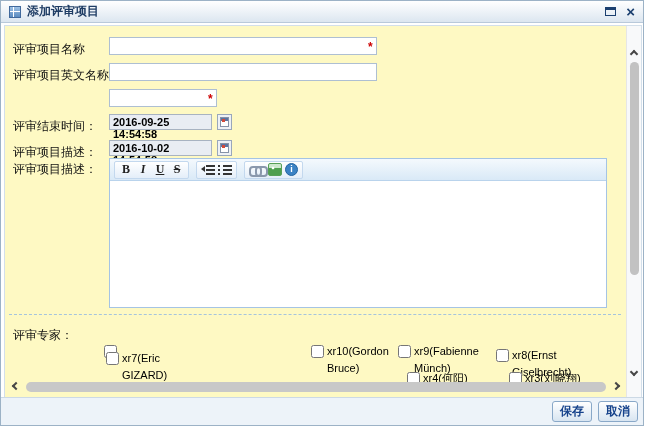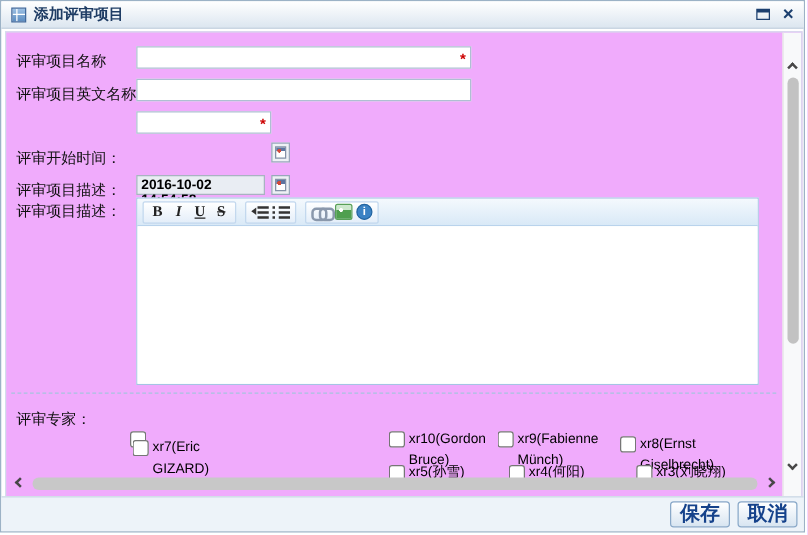--- a/index.html
+++ b/index.html
@@ -15,21 +15,21 @@
     background: linear-gradient(#fff,#fff) 3px 0/1px 12px no-repeat,
                 linear-gradient(#fff,#fff) 0 4px/12px 1px no-repeat,
                 linear-gradient(#9cc0e4,#5c8cc0); }
   .title-text { font-weight: bold; color: #1e3c64; font-size: 12px; }
   .win-btns { margin-left: auto; display: flex; align-items: center; gap: 10px; }
   .max-btn { width: 11px; height: 9px; border: 1px solid #1b3f6f; border-top: 3px solid #1b3f6f; cursor: pointer; }
   .close-btn { font-weight: bold; font-size: 15px; line-height: 14px; color: #1b3f6f; cursor: pointer; }
 
   
   .content { position: absolute; left: 3px; top: 24px; width: 638px; height: 373px;
-             border: 1px solid #d3dfea; background: #f0abfc; overflow: hidden; }
+             border: 1px solid #d3dfea; background: #fef9c3; overflow: hidden; }
 
   .flabel { position: absolute; left: 8px; color: #111; }
   .tinput { position: absolute; left: 104px; height: 18px; border: 1px solid #aebfd2;
             background: #fff; font: 11px "Liberation Sans", sans-serif; padding: 0 3px; }
   .req { position: absolute; color: #c00; font-weight: bold; font-size: 12px; }
 
   .dateField { position: absolute; left: 104px; width: 103px; height: 16px; background: #e9edf3;
                border: 1px solid #a8b3c1; color: #000; font-size: 11px; font-weight: bold;
                padding: 1px 0 0 3px; }
   .calBtn { position: absolute; left: 212px; width: 15px; height: 16px; border: 1px solid #99a7bb;
@@ -100,21 +100,21 @@
   .hscroll { position: absolute; left: 0; top: 352px; width: 620px; height: 16px; }
   .hthumb { position: absolute; left: 21px; top: 4px; width: 580px; height: 10px;
             background: #c8c8c8; border-radius: 5px; cursor: pointer; }
 
   
   .footer { position: absolute; left: 0; right: 0; bottom: 0; height: 28px; background: #edf3f9;
             border-top: 1px solid #ccd9e5; display: flex; align-items: center;
             justify-content: flex-end; gap: 6px; padding: 0 5px; }
   .btn { height: 21px; min-width: 34px; padding: 0 7px; border: 1px solid #89a8c8; border-radius: 3px;
          background: linear-gradient(#ffffff, #d8e5f1); color: #15428b; font-weight: bold;
-         font-size: 16px; display: flex; align-items: center; justify-content: center; cursor: pointer; }
+         font-size: 12px; display: flex; align-items: center; justify-content: center; cursor: pointer; }
 </style>
 </head>
 <body>
 
 <div class="dialog">
 
   <div class="titlebar">
     <span class="title-icon"></span>
     <span class="title-text">添加评审项目</span>
     <span class="win-btns">
@@ -128,21 +128,22 @@
     <span class="flabel" style="top:15px">评审项目名称</span>
     <input class="tinput" style="top: 11px; width: 268px;" value="">
     <span class="req" style="left:363px;top:14px">*</span>
 
     <span class="flabel" style="top:41px">评审项目英文名称</span>
     <input class="tinput" style="top: 37px; width: 268px;" value="">
 
     <input class="tinput" style="top: 63px; width: 108px;" value="">
     <span class="req" style="left:203px;top:66px">*</span>
 
-    <span class="flabel" style="top:92px">评审开始时间：</span>
+    <span class="flabel" style="top:92px">评审结束时间：</span>
+    <div class="dateField" style="top:88px">2016-09-25 14:54:58</div>
     <span class="calBtn" style="top:88px"></span>
 
     <span class="flabel" style="top:118px">评审项目描述：</span>
     <div class="dateField" style="top:114px">2016-10-02 14:54:58</div>
     <span class="calBtn" style="top:114px"></span>
 
     <span class="flabel" style="top:135px">评审项目描述：</span>
     <div class="editor">
       <div class="etoolbar">
         <div class="egroup">
@@ -184,24 +185,20 @@
     <label class="expert" style="left:491px;top:321px">
       <input type="checkbox" style="">
       <span class="exname">xr8(Ernst
 Giselbrecht)</span>
     </label>
 
     <label class="expert" style="left:101px;top:324px">
       <input type="checkbox" style="">
       <span class="exname">xr7(Eric GIZARD)</span>
     </label>
-    <label class="expert" style="left:306px;top:344px">
-      <input type="checkbox" style="">
-      <span class="exname">xr5(孙雪)</span>
-    </label>
     <label class="expert" style="left:402px;top:344px">
       <input type="checkbox" style="">
       <span class="exname">xr4(何阳)</span>
     </label>
     <label class="expert" style="left:504px;top:344px">
       <input type="checkbox" style="">
       <span class="exname">xr3(刘晓翔)</span>
     </label>
 
     <div class="hscroll">

